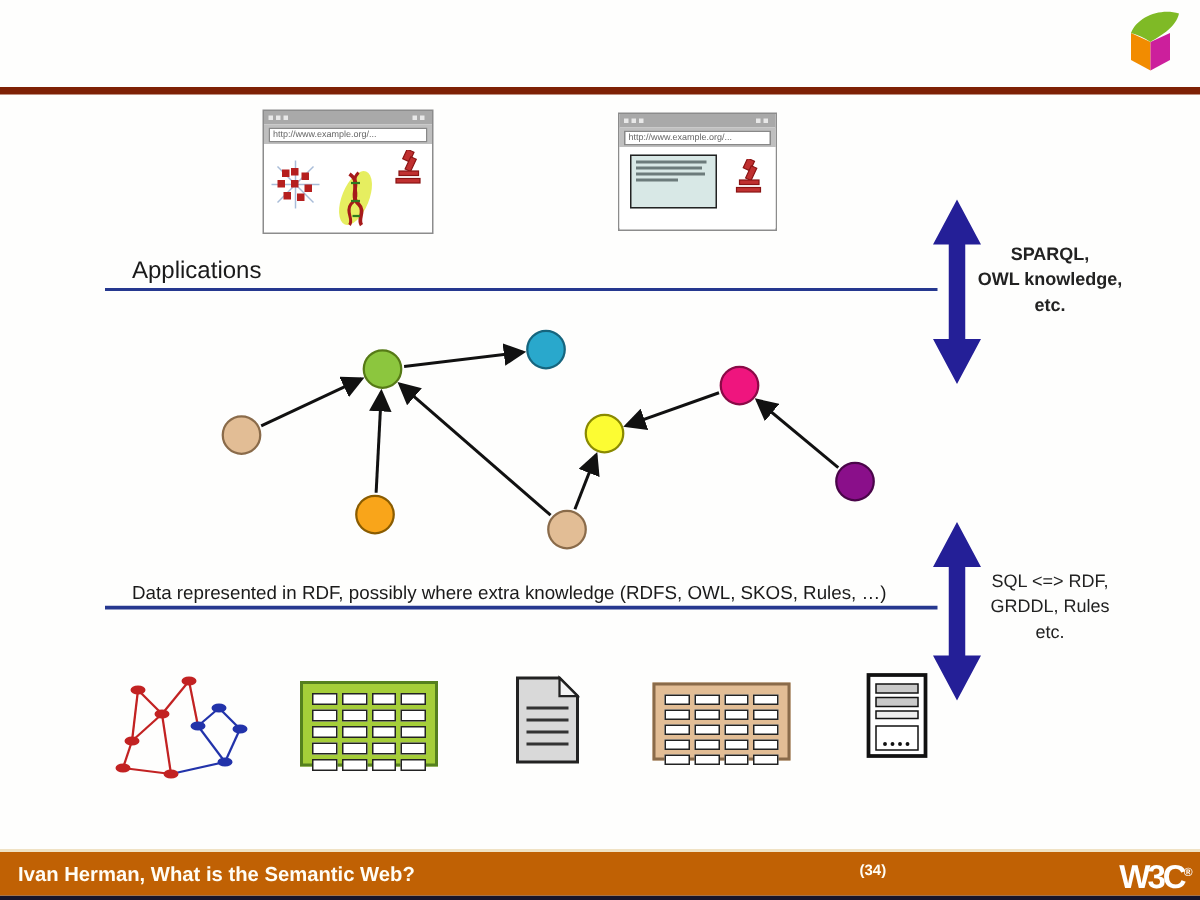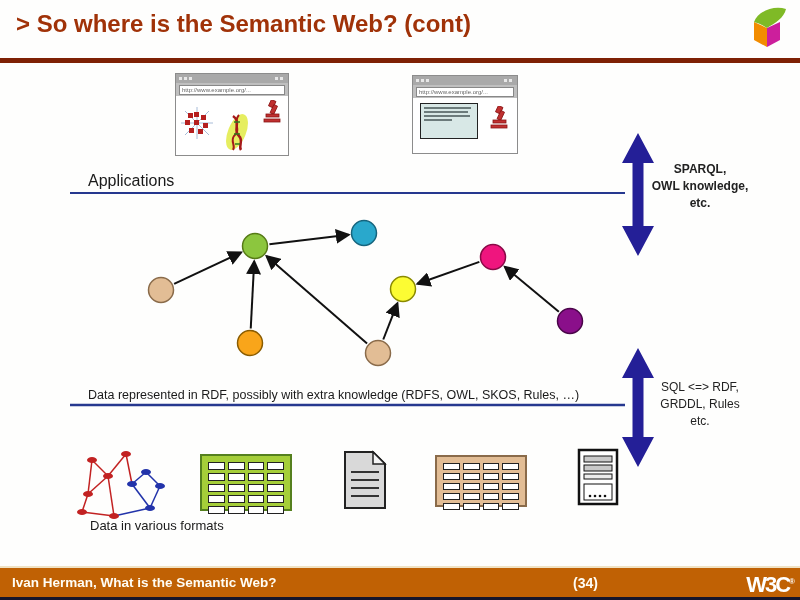--- a/index.html
+++ b/index.html
@@ -48,38 +48,37 @@
   .table-tan{left:435px;top:455px;width:92px;height:52px;background:#E2BD95;border:2px solid #8A6B4A;}
   .table-tan i{height:5px;}
 
   
   .footer{position:absolute;left:0;top:566px;width:800px;height:34px;z-index:3;}
   .footer-topline{height:2px;background:#F0E2C4;}
   .footer-bar{position:relative;height:29px;background:var(--footer-bg);
               color:var(--footer-text);}
   .footer-bottomline{height:3px;background:#15152B;}
   .footer-author{position:absolute;left:12px;top:7px;font-size:13.5px;font-weight:bold;}
-  .footer-page{position:absolute;left:573px;top:7px;font-size:14px;font-weight:bold;}
+  .footer-page{position:absolute;left:573px;top:7px;font-size:10px;font-weight:bold;}
   .footer-logos{position:absolute;right:5px;top:1px;display:flex;align-items:center;gap:6px;flex-direction:column;}
   .w3c-logo{font-size:22px;font-weight:bold;letter-spacing:-2px;color:#fff;line-height:26px;}
   .w3c-reg{font-size:8px;vertical-align:super;letter-spacing:0;}
   .xbrl-badge{width:48px;height:37px;background:#fff;border-radius:2px;padding:1px 3px;
               box-sizing:border-box;overflow:hidden;}
   .xbrl-name{font-size:11px;font-weight:bold;font-style:italic;color:#12206B;line-height:11px;}
   .xbrl-swoosh{width:20px;height:2px;background:#E87711;margin-left:22px;margin-top:-2px;}
   .xbrl-tagline{font-size:3.5px;color:#12206B;white-space:nowrap;line-height:4px;margin-top:1px;}
   .xbrl-bar{margin-top:1px;height:3px;
             background:repeating-linear-gradient(90deg,#12206B 0 1px,transparent 1px 2.5px);}
 </style>
 </head>
 <body>
 
 <div class="slide">
 
-  <div class="page-title">&gt; So where is the Semantic Web? (cont)</div>
   <svg class="cube-logo" width="42" height="44" viewBox="0 0 42 44">
     <polygon points="8,17 21,23 21,42 8,35" fill="#F28C00"></polygon>
     <polygon points="34,17 21,23 21,42 34,35" fill="#CC1F9C"></polygon>
     <path d="M8,17 C 12,6 28,0 40,4 C 38,13 29,18 21,23 C 17,20 12,18 8,17 Z" fill="#7FBA26"></path>
   </svg>
   <div class="title-rule"></div>
 
   <svg id="diagram-svg" width="800" height="600" viewBox="0 0 800 600">
     <defs>
       <marker id="arrowhead" viewBox="0 0 10 10" refX="8.5" refY="5" markerWidth="7.5" markerHeight="7.5" orient="auto">
@@ -197,22 +196,21 @@
           <rect x="8" y="0" width="5" height="7" transform="rotate(25 10 3)"></rect>
           <rect x="10" y="5" width="4" height="9" transform="rotate(25 12 9)"></rect>
           <rect x="4" y="14" width="13" height="3"></rect>
           <rect x="2" y="19" width="16" height="3"></rect>
         </g>
       </svg>
     </div>
   </div>
 
   <div class="lbl lbl-applications">Applications</div>
-  <div class="lbl lbl-rdf">Data represented in RDF, possibly with extra knowledge (RDFS, OWL, SKOS, Rules, …)</div>
-  <div class="lbl lbl-formats">Data in various formats</div>
+  <div class="lbl lbl-rdf">Data represented in RDF, possibly where extra knowledge (RDFS, OWL, SKOS, Rules, …)</div>
 
   <div class="arrow-label arrow-label-1">
     <div>SPARQL,</div>
     <div>OWL knowledge,</div>
     <div>etc.</div>
   </div>
   <div class="arrow-label arrow-label-2">
     <div>SQL &lt;=&gt; RDF,</div>
     <div>GRDDL, Rules</div>
     <div>etc.</div>

